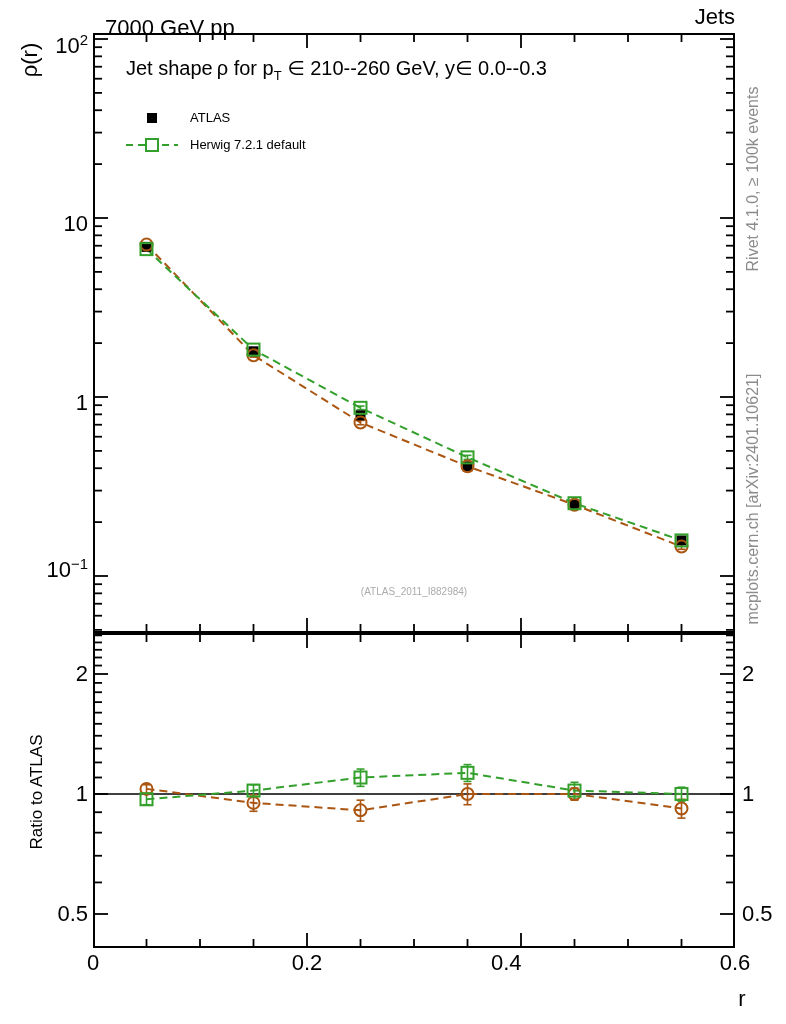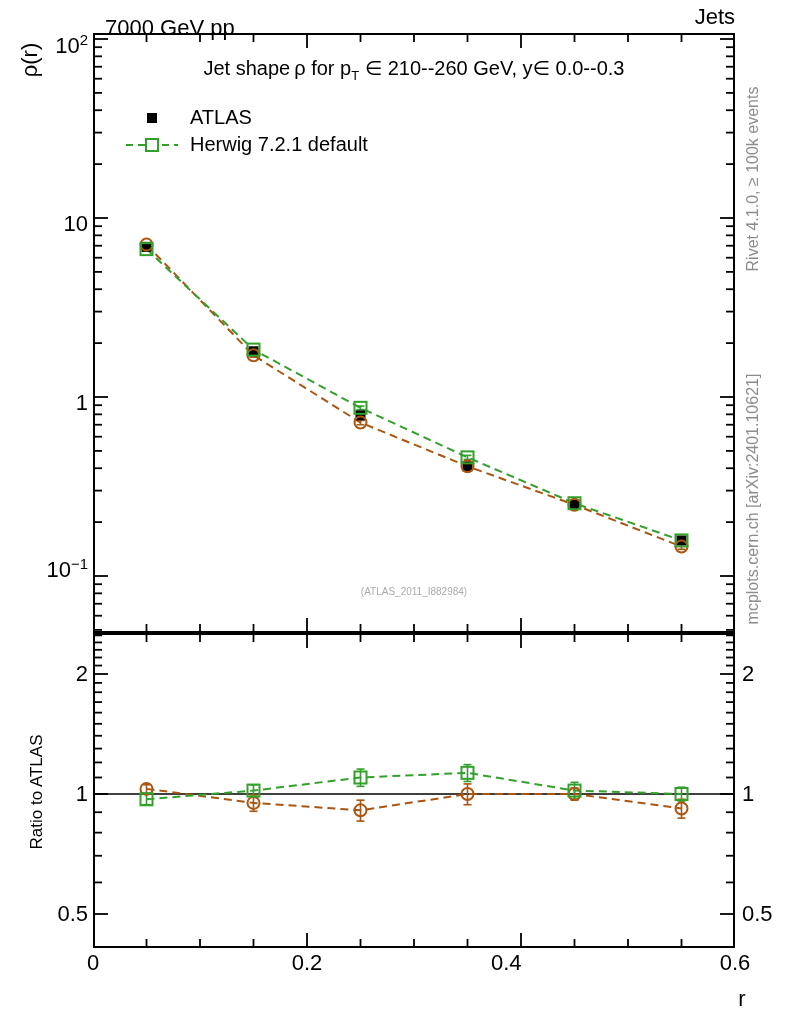--- a/index.html
+++ b/index.html
@@ -4,24 +4,24 @@
 <style>
   html,body{margin:0;padding:0;background:#ffffff;}
   #page{position:relative;width:786px;height:1024px;background:#ffffff;
         font-family:"Liberation Sans","DejaVu Sans",sans-serif;color:#000;overflow:hidden;}
   .abs{position:absolute;}
   .hdr{font-size:22px;line-height:26px;}
   .ticklab{font-size:22px;line-height:26px;}
   .ticklab sup{font-size:15px;}
   .rot{transform:rotate(-90deg);text-align:center;white-space:nowrap;}
   .gray{color:#8c8c8c;}
-  .plot-title{font-size:20px;text-align:center;white-space:nowrap;}
+  .plot-title{font-size:20px;text-align:left;white-space:nowrap;margin-left:33px;}
   .plot-title sub{font-size:13px;}
   .legend-row{display:flex;align-items:center;height:27px;gap:12px;}
-  .legend-label{font-size:20px;white-space:nowrap;}
+  .legend-label{font-size:13px;white-space:nowrap;}
   .watermark{font-size:10px;color:#ababab;text-align:center;}
   svg{display:block;}
 </style>
 </head>
 <body>
 
 <div id="page">
 
   <div class="abs hdr" style="left:105px;top:15px;">7000 GeV pp</div>
   <div class="abs hdr" style="right:51px;top:4px;text-align:right;">Jets</div>

